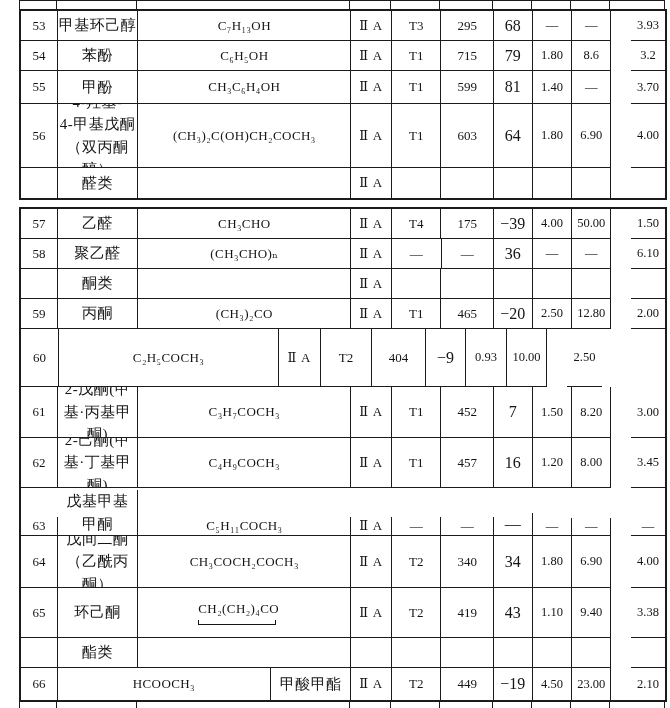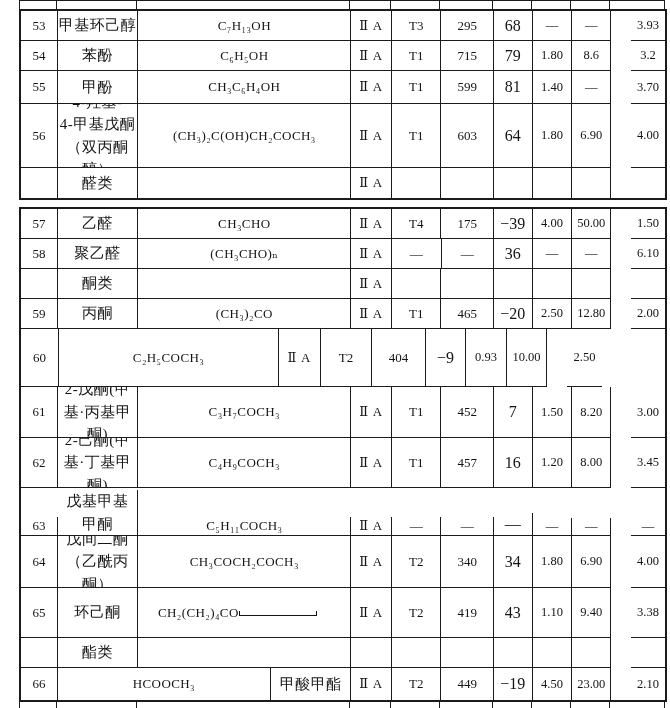--- a/index.html
+++ b/index.html
@@ -51,21 +51,21 @@
   .c0{width:38px;}
   .c1{width:83px;font-size:15px;line-height:1.5;white-space:pre-line;letter-spacing:0.5px;}
   .c2{width:220px;letter-spacing:0.4px;}
   .c3{width:42px;letter-spacing:1px;}
   .c4{width:51px;}
   .c5{width:54px;}
   .c6{width:40px;font-size:16px;}
   .c7{width:41px;font-size:12.5px;}
   .c8{width:40px;font-size:12.5px;}
   .c9{width:35px;font-size:12.5px;}
-  .ringwrap{display:inline-flex;align-items:center;}
+  .ringwrap{display:inline-flex;flex-direction:column;align-items:flex-start;}
   .ring-bracket{
     display:block;width:78px;height:5px;
     margin-top:2px;margin-right:14px;
     border:1px solid var(--ink);border-top:none;
     box-sizing:border-box;
   }
 </style>
 </head>
 <body>
 

